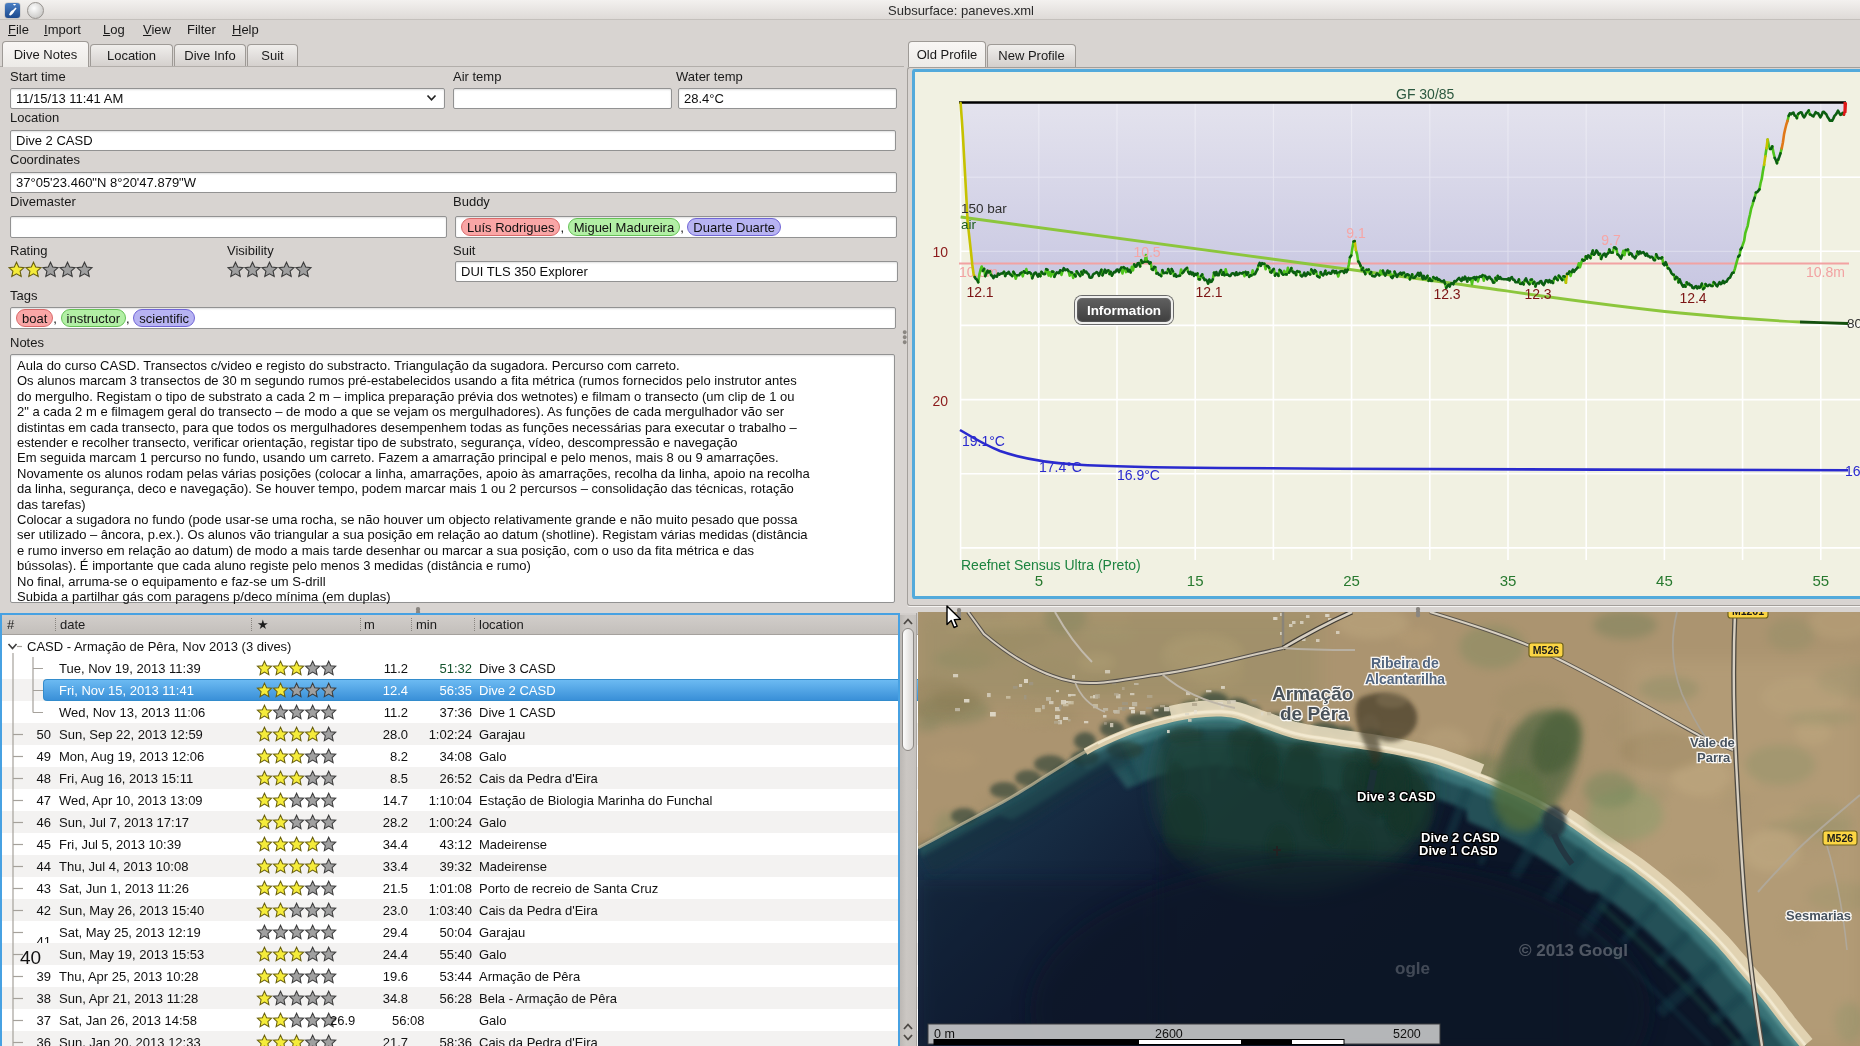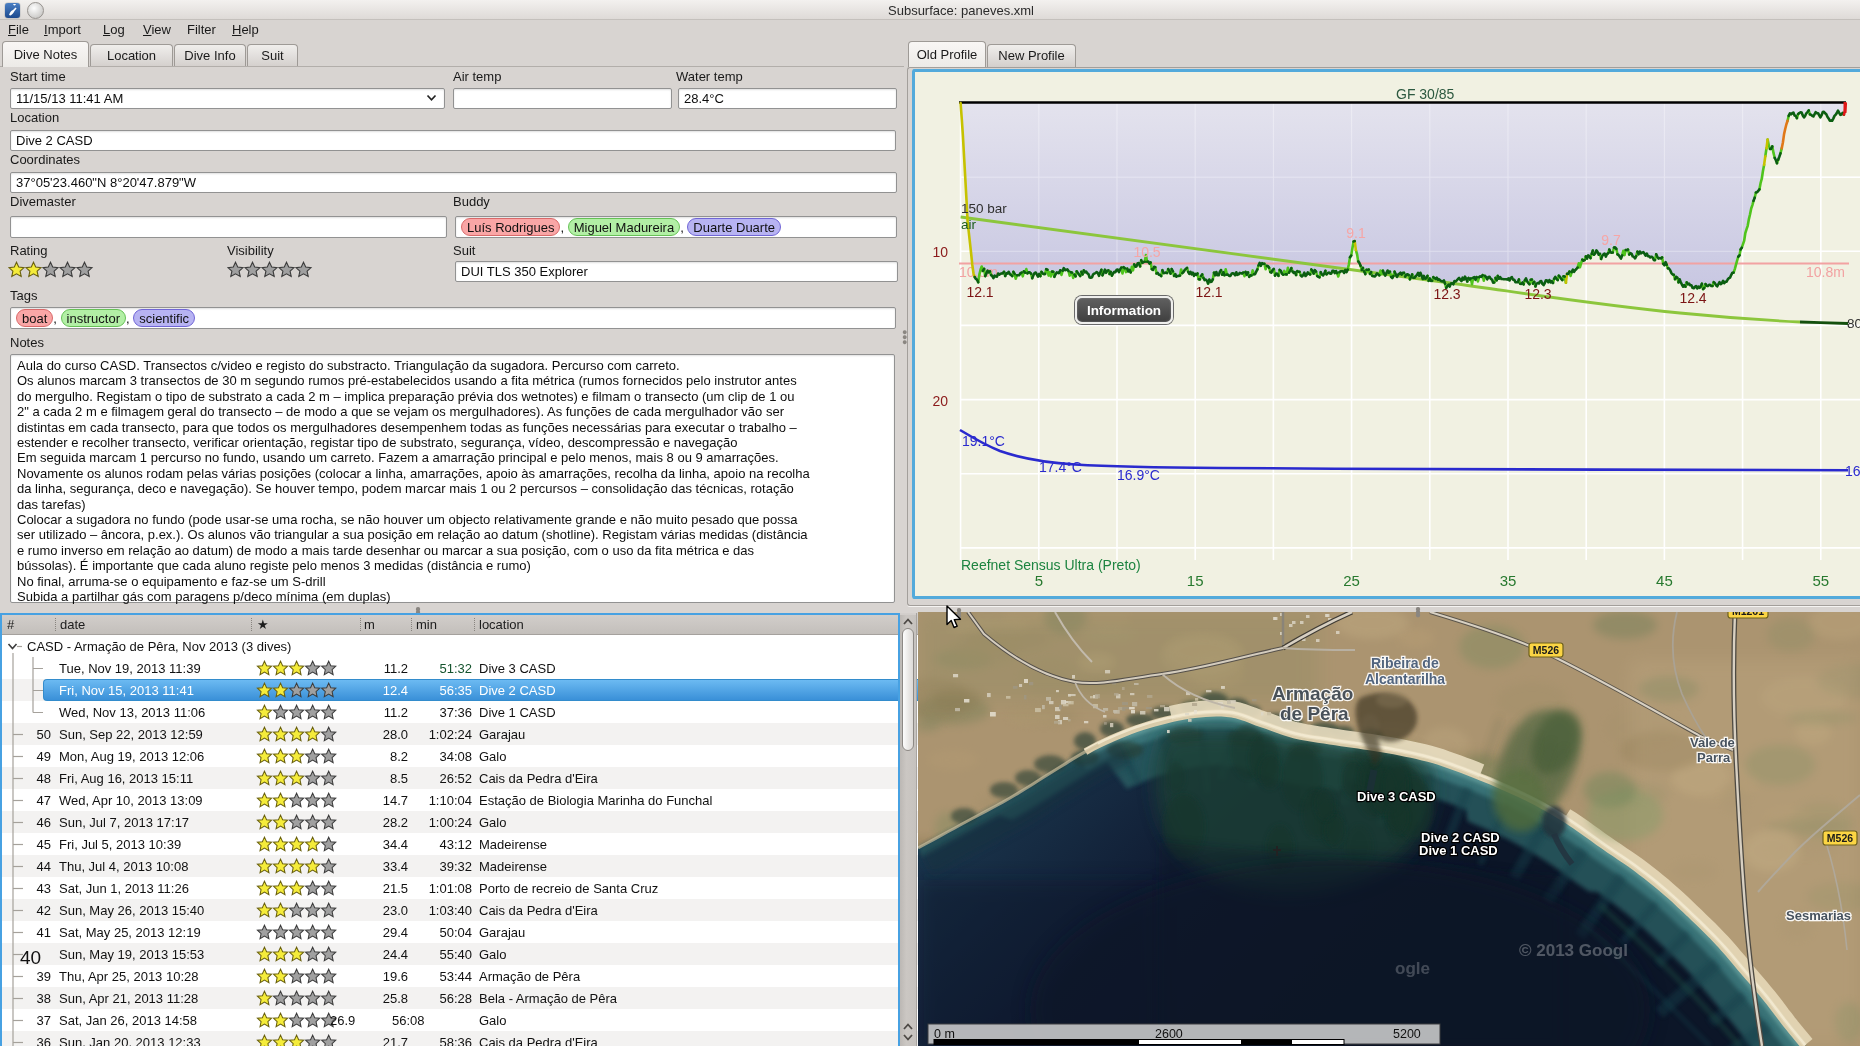--- a/index.html
+++ b/index.html
@@ -253,21 +253,21 @@
       <use href="#st" x="0" fill="#f5ec3a" stroke="#6a6110"></use>
       <use href="#st" x="17" fill="#f5ec3a" stroke="#6a6110"></use>
       <use href="#st" x="34" fill="#a0a0a0" stroke="#3c3c3c"></use>
       <use href="#st" x="51" fill="#a0a0a0" stroke="#3c3c3c"></use>
       <use href="#st" x="68" fill="#a0a0a0" stroke="#3c3c3c"></use>
     </svg>
 <div class="abs" style="left:330px;top:290px;width:78px;font-size:13px;text-align:right;color:#111111">23.0</div>
 <div class="abs" style="left:392px;top:290px;width:80px;font-size:13px;text-align:right;color:#111111">1:03:40</div>
 <div class="abs" style="left:479px;top:290px;font-size:13px;color:#111111">Cais da Pedra d'Eira</div>
 <div class="abs" style="left:0;top:308px;width:918px;height:22px;background:#ffffff"></div>
-<div class="abs" style="left:20px;top:312px;width:31px;font-size:13px;text-align:right;color:#111111">41</div>
+<div class="abs" style="left:20px;top:321px;width:31px;font-size:13px;text-align:right;color:#111111">41</div>
 <div class="abs" style="left:59px;top:312px;font-size:13px;color:#111111">Sat, May 25, 2013 12:19</div>
 <svg class="abs" style="left:256px;top:311px" width="84" height="17" viewBox="0 0 88 18">
       <use href="#st" x="0" fill="#a0a0a0" stroke="#3c3c3c"></use>
       <use href="#st" x="17" fill="#a0a0a0" stroke="#3c3c3c"></use>
       <use href="#st" x="34" fill="#a0a0a0" stroke="#3c3c3c"></use>
       <use href="#st" x="51" fill="#a0a0a0" stroke="#3c3c3c"></use>
       <use href="#st" x="68" fill="#a0a0a0" stroke="#3c3c3c"></use>
     </svg>
 <div class="abs" style="left:330px;top:312px;width:78px;font-size:13px;text-align:right;color:#111111">29.4</div>
 <div class="abs" style="left:392px;top:312px;width:80px;font-size:13px;text-align:right;color:#111111">50:04</div>
@@ -301,21 +301,21 @@
 <div class="abs" style="left:0;top:374px;width:918px;height:22px;background:#f3f2f1"></div>
 <div class="abs" style="left:20px;top:378px;width:31px;font-size:13px;text-align:right;color:#111111">38</div>
 <div class="abs" style="left:59px;top:378px;font-size:13px;color:#111111">Sun, Apr 21, 2013 11:28</div>
 <svg class="abs" style="left:256px;top:377px" width="84" height="17" viewBox="0 0 88 18">
       <use href="#st" x="0" fill="#f5ec3a" stroke="#6a6110"></use>
       <use href="#st" x="17" fill="#a0a0a0" stroke="#3c3c3c"></use>
       <use href="#st" x="34" fill="#a0a0a0" stroke="#3c3c3c"></use>
       <use href="#st" x="51" fill="#a0a0a0" stroke="#3c3c3c"></use>
       <use href="#st" x="68" fill="#a0a0a0" stroke="#3c3c3c"></use>
     </svg>
-<div class="abs" style="left:330px;top:378px;width:78px;font-size:13px;text-align:right;color:#111111">25.8</div>
+<div class="abs" style="left:330px;top:378px;width:78px;font-size:13px;text-align:right;color:#111111">34.8</div>
 <div class="abs" style="left:392px;top:378px;width:80px;font-size:13px;text-align:right;color:#111111">56:28</div>
 <div class="abs" style="left:479px;top:378px;font-size:13px;color:#111111">Bela - Armação de Pêra</div>
 <div class="abs" style="left:0;top:396px;width:918px;height:22px;background:#ffffff"></div>
 <div class="abs" style="left:20px;top:400px;width:31px;font-size:13px;text-align:right;color:#111111">37</div>
 <div class="abs" style="left:59px;top:400px;font-size:13px;color:#111111">Sat, Jan 26, 2013 14:58</div>
 <svg class="abs" style="left:256px;top:399px" width="84" height="17" viewBox="0 0 88 18">
       <use href="#st" x="0" fill="#f5ec3a" stroke="#6a6110"></use>
       <use href="#st" x="17" fill="#f5ec3a" stroke="#6a6110"></use>
       <use href="#st" x="34" fill="#a0a0a0" stroke="#3c3c3c"></use>
       <use href="#st" x="51" fill="#a0a0a0" stroke="#3c3c3c"></use>

